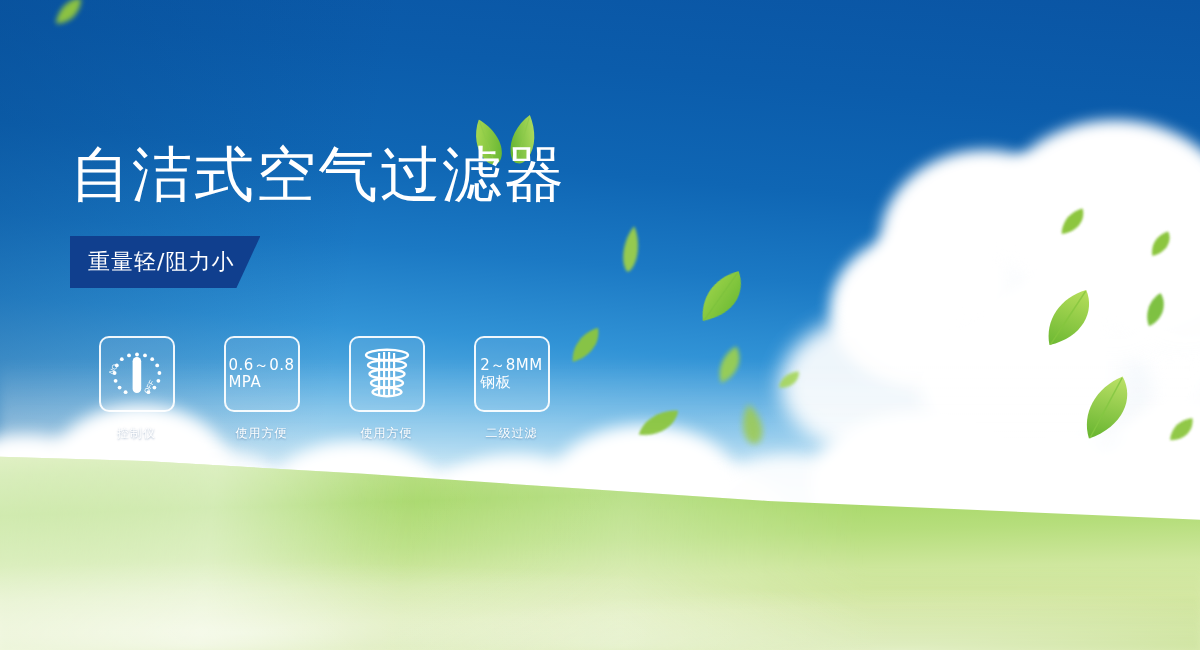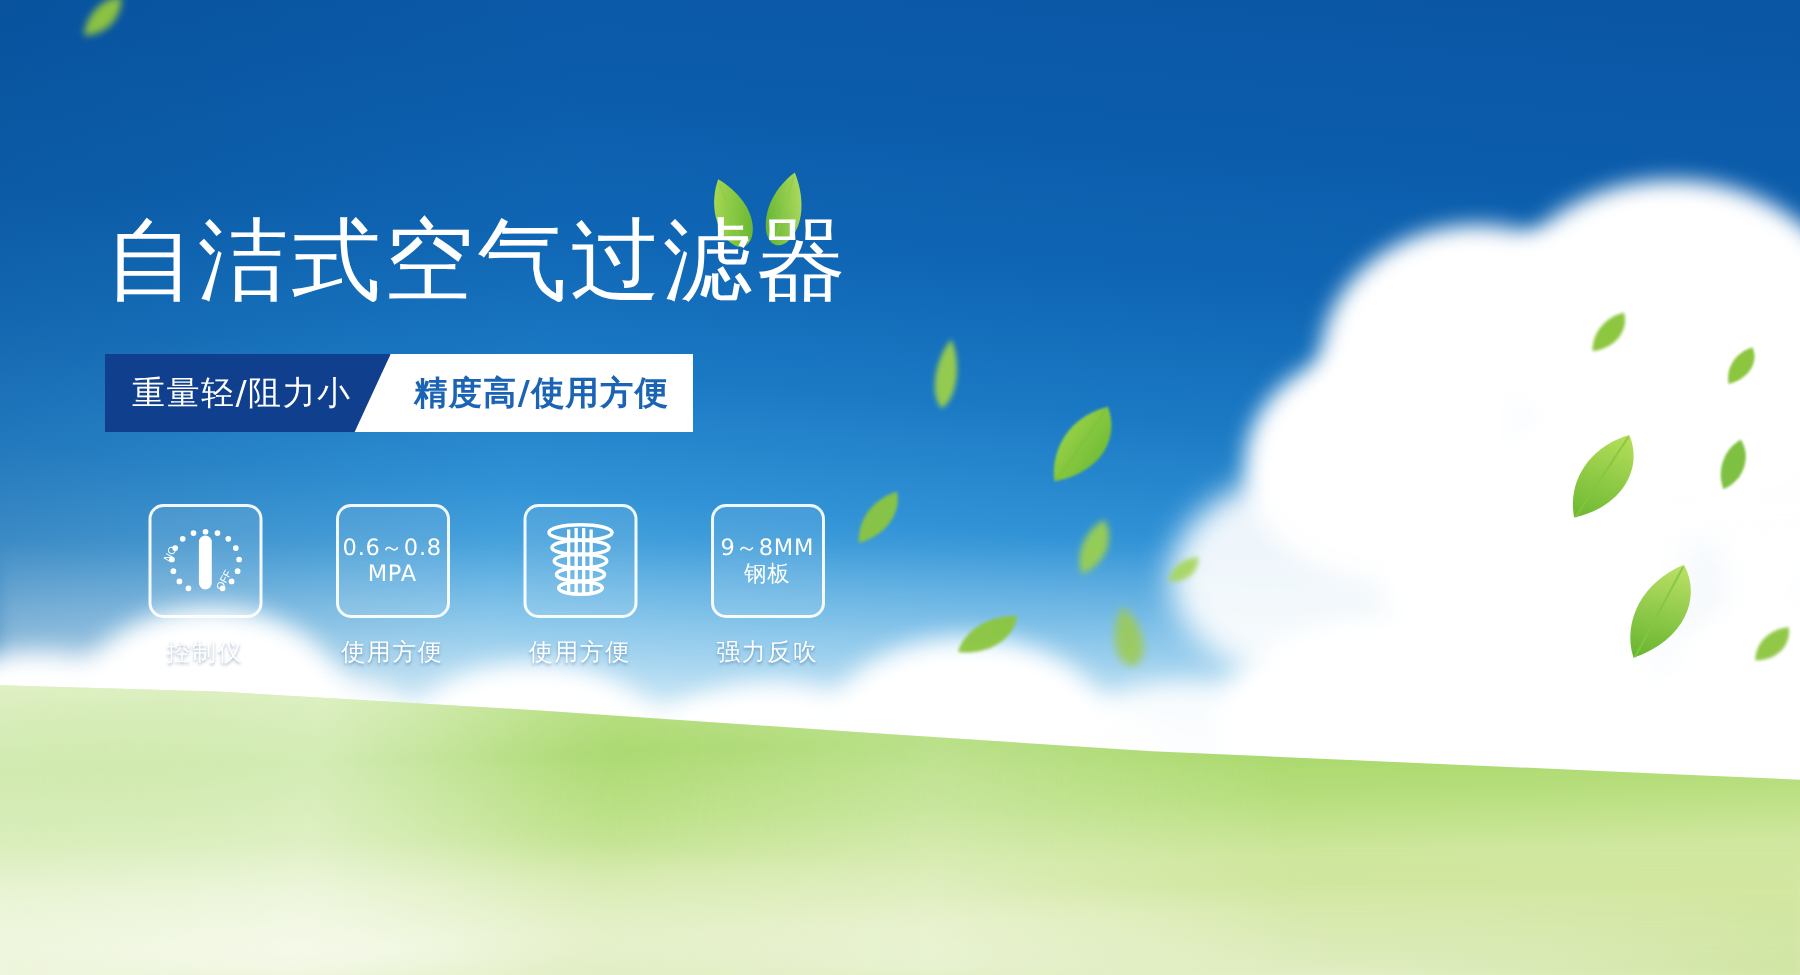--- a/index.html
+++ b/index.html
@@ -176,26 +176,26 @@
   }
   .feat-box{
     width:76px;height:76px;border-radius:10px;
     border:2px solid rgba(255,255,255,.92);
     background:rgba(255,255,255,.10);
     display:flex;align-items:center;justify-content:center;
     box-sizing:border-box;
     overflow:hidden;
   }
   .feat-text{
-    color:#ffffff;text-align:center;line-height:1.12;
+    color:#ffffff;line-height:1.12;
     font-size:15px;letter-spacing:.5px;
     font-family:"DejaVu Sans","Liberation Sans",sans-serif;
   }
   .feat-label{
-    margin-top:13px;color:#ffffff;font-size:16px;letter-spacing:1px;
+    margin-top:13px;color:#ffffff;font-size:12px;letter-spacing:1px;
     font-family:Liberation Sans, sans-serif;
     text-shadow:0 1px 2px rgba(0,50,110,.35);
     white-space:nowrap;
   }
   .feat-box svg{display:block;}
 </style>
 </head>
 <body>
 
 <div id="banner">
@@ -378,21 +378,20 @@
         <path d="M0 19C6 6 22 -2 39 2 35 15 19 24 0 19z" fill="#8cc63f"></path>
       </svg>
   </div>
 
   <div class="content">
 
     <div class="title">自洁式空气过滤器</div>
 
     <div class="subbar">
       <div class="sub-left">重量轻/阻力小</div>
-      <div class="sub-right">精度高/使用方便</div>
     </div>
 
     <div class="features">
 
       <div class="feat">
         <div class="feat-box">
           <svg width="66" height="66" viewBox="0 0 66 66">
             <g fill="#ffffff">
               <circle cx="33" cy="13.5" r="1.9"></circle>
               <circle cx="41" cy="14.4" r="1.9"></circle>
@@ -445,23 +444,23 @@
               <rect x="37" y="10" width="2.2" height="42"></rect>
             </g>
           </svg>
         </div>
         <div class="feat-label">使用方便</div>
       </div>
 
       <div class="feat">
         <div class="feat-box">
           <div class="feat-text">
-            <div>9～8MM</div>
+            <div>2～8MM</div>
             <div>钢板</div>
           </div>
         </div>
-        <div class="feat-label">强力反吹</div>
+        <div class="feat-label">二级过滤</div>
       </div>
 
 
     </div>
   </div>
 </div>
 
 </body></html>

